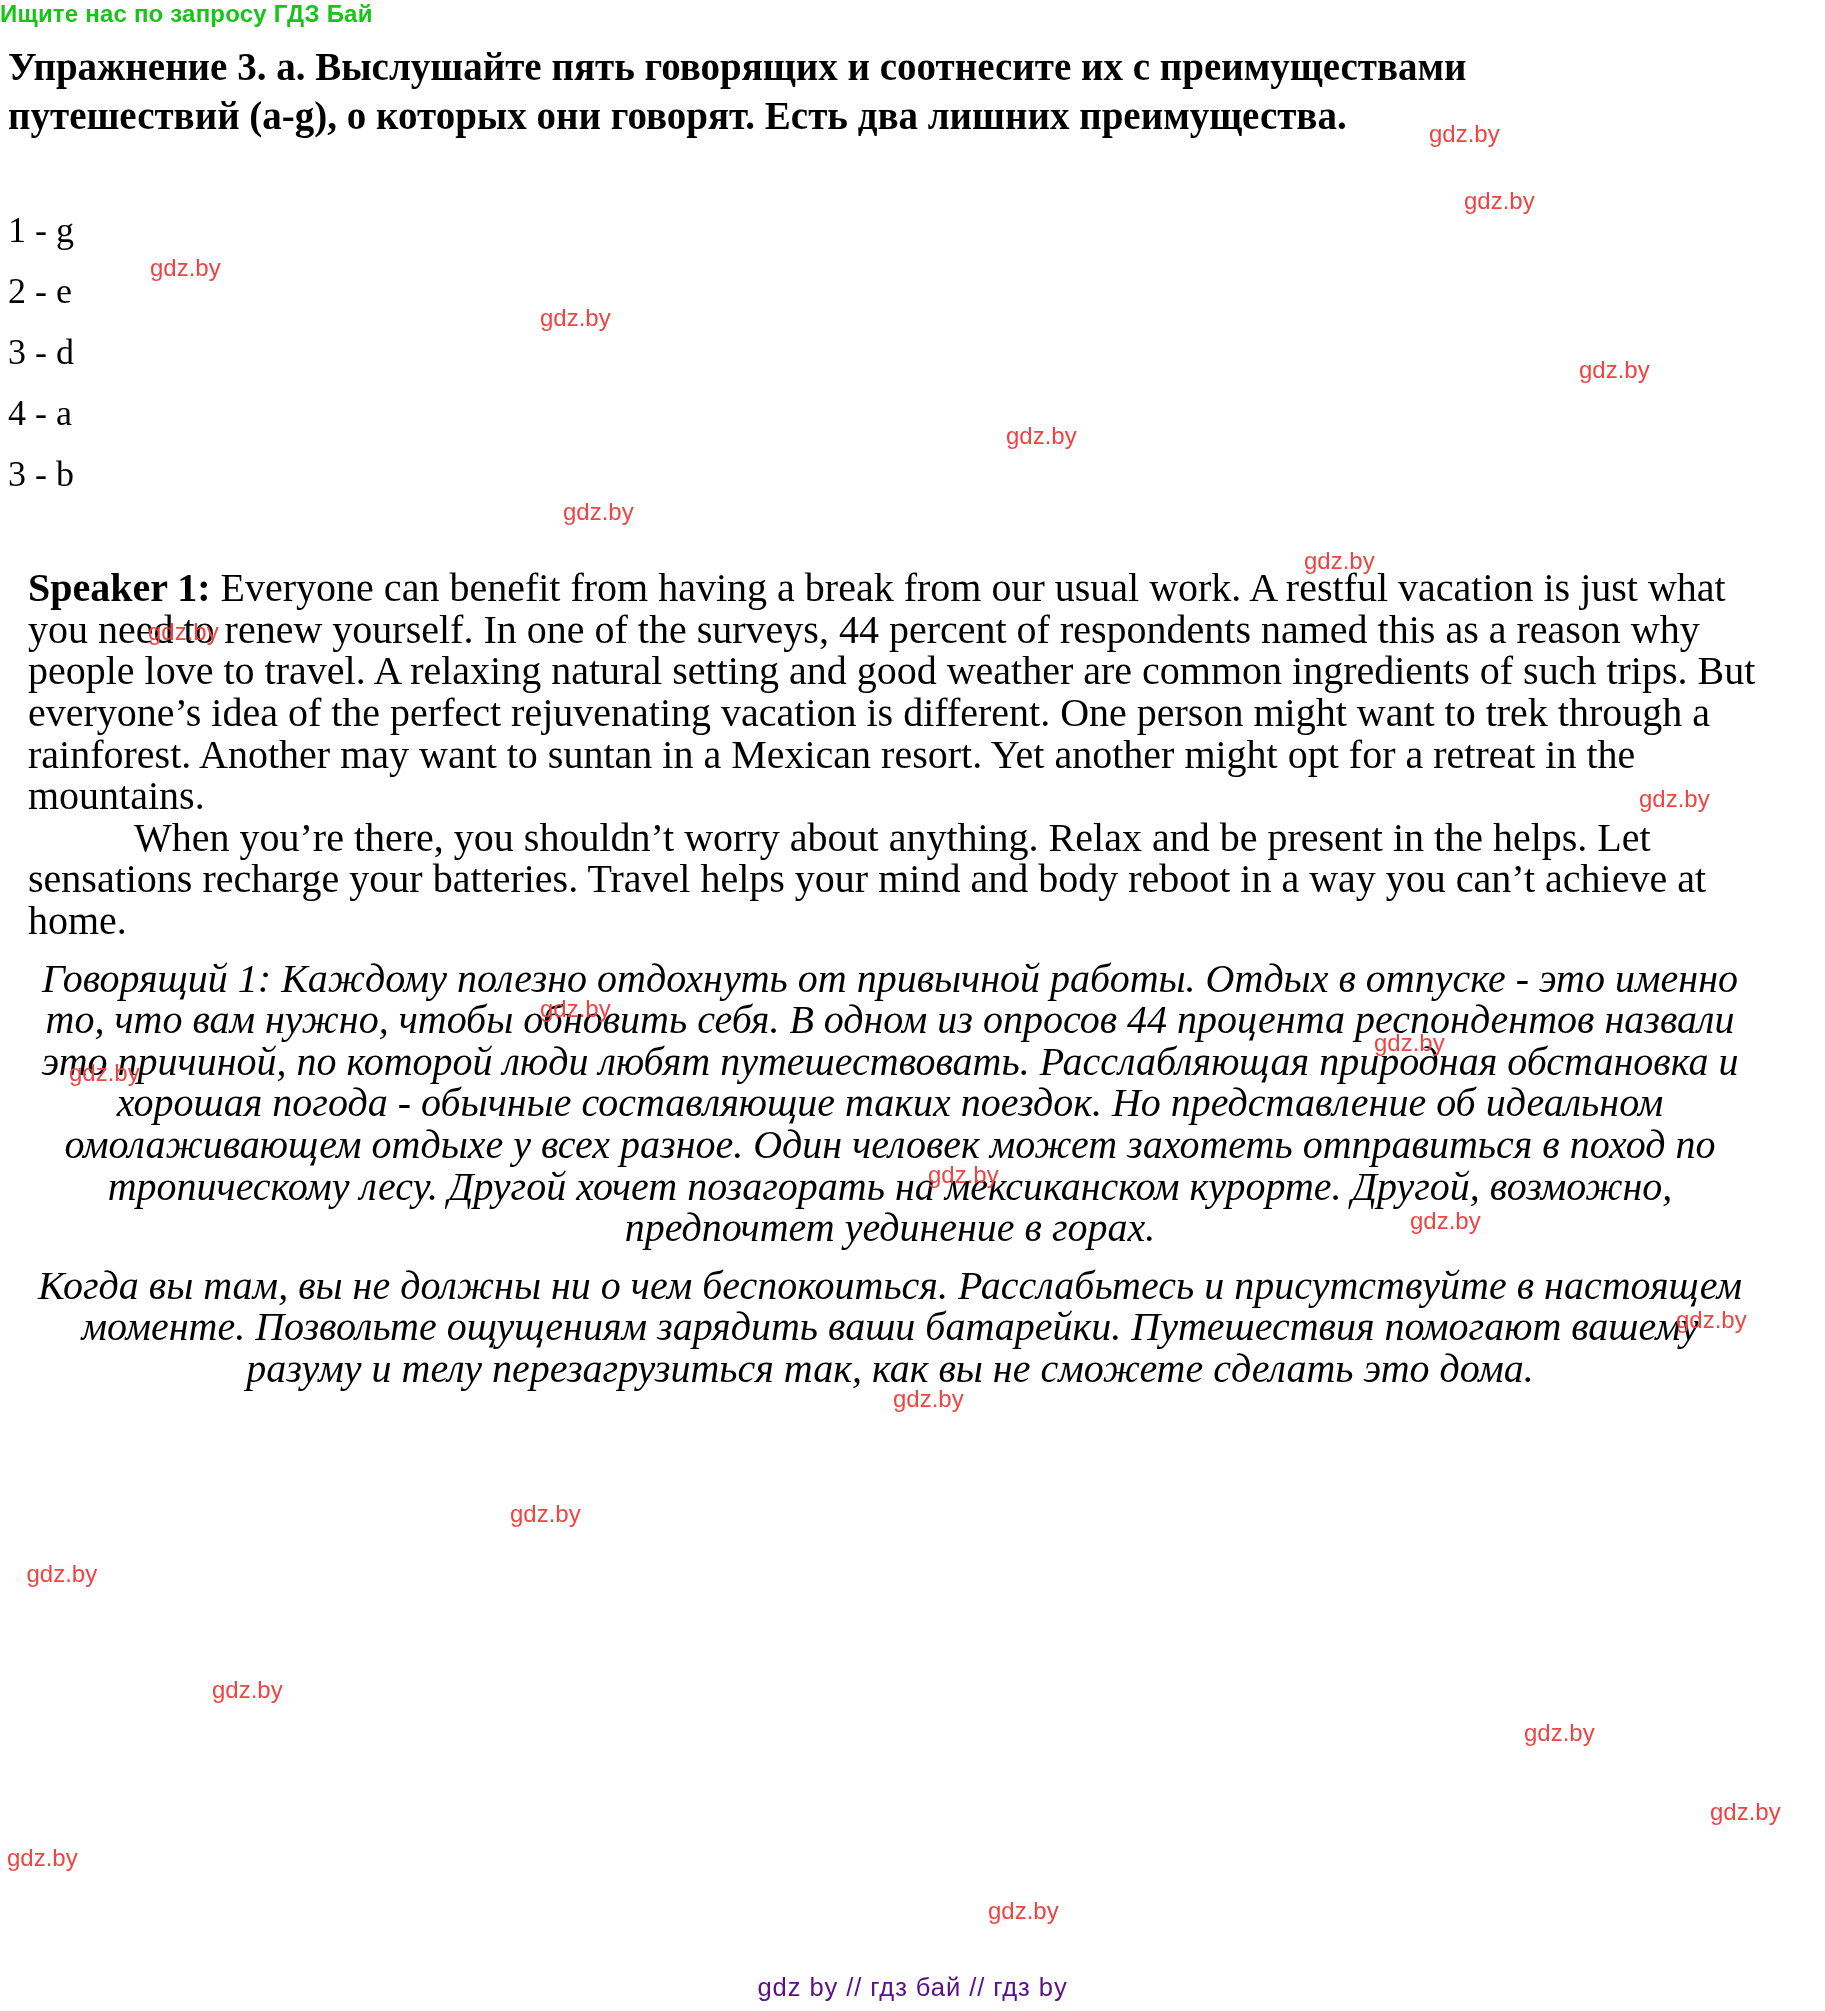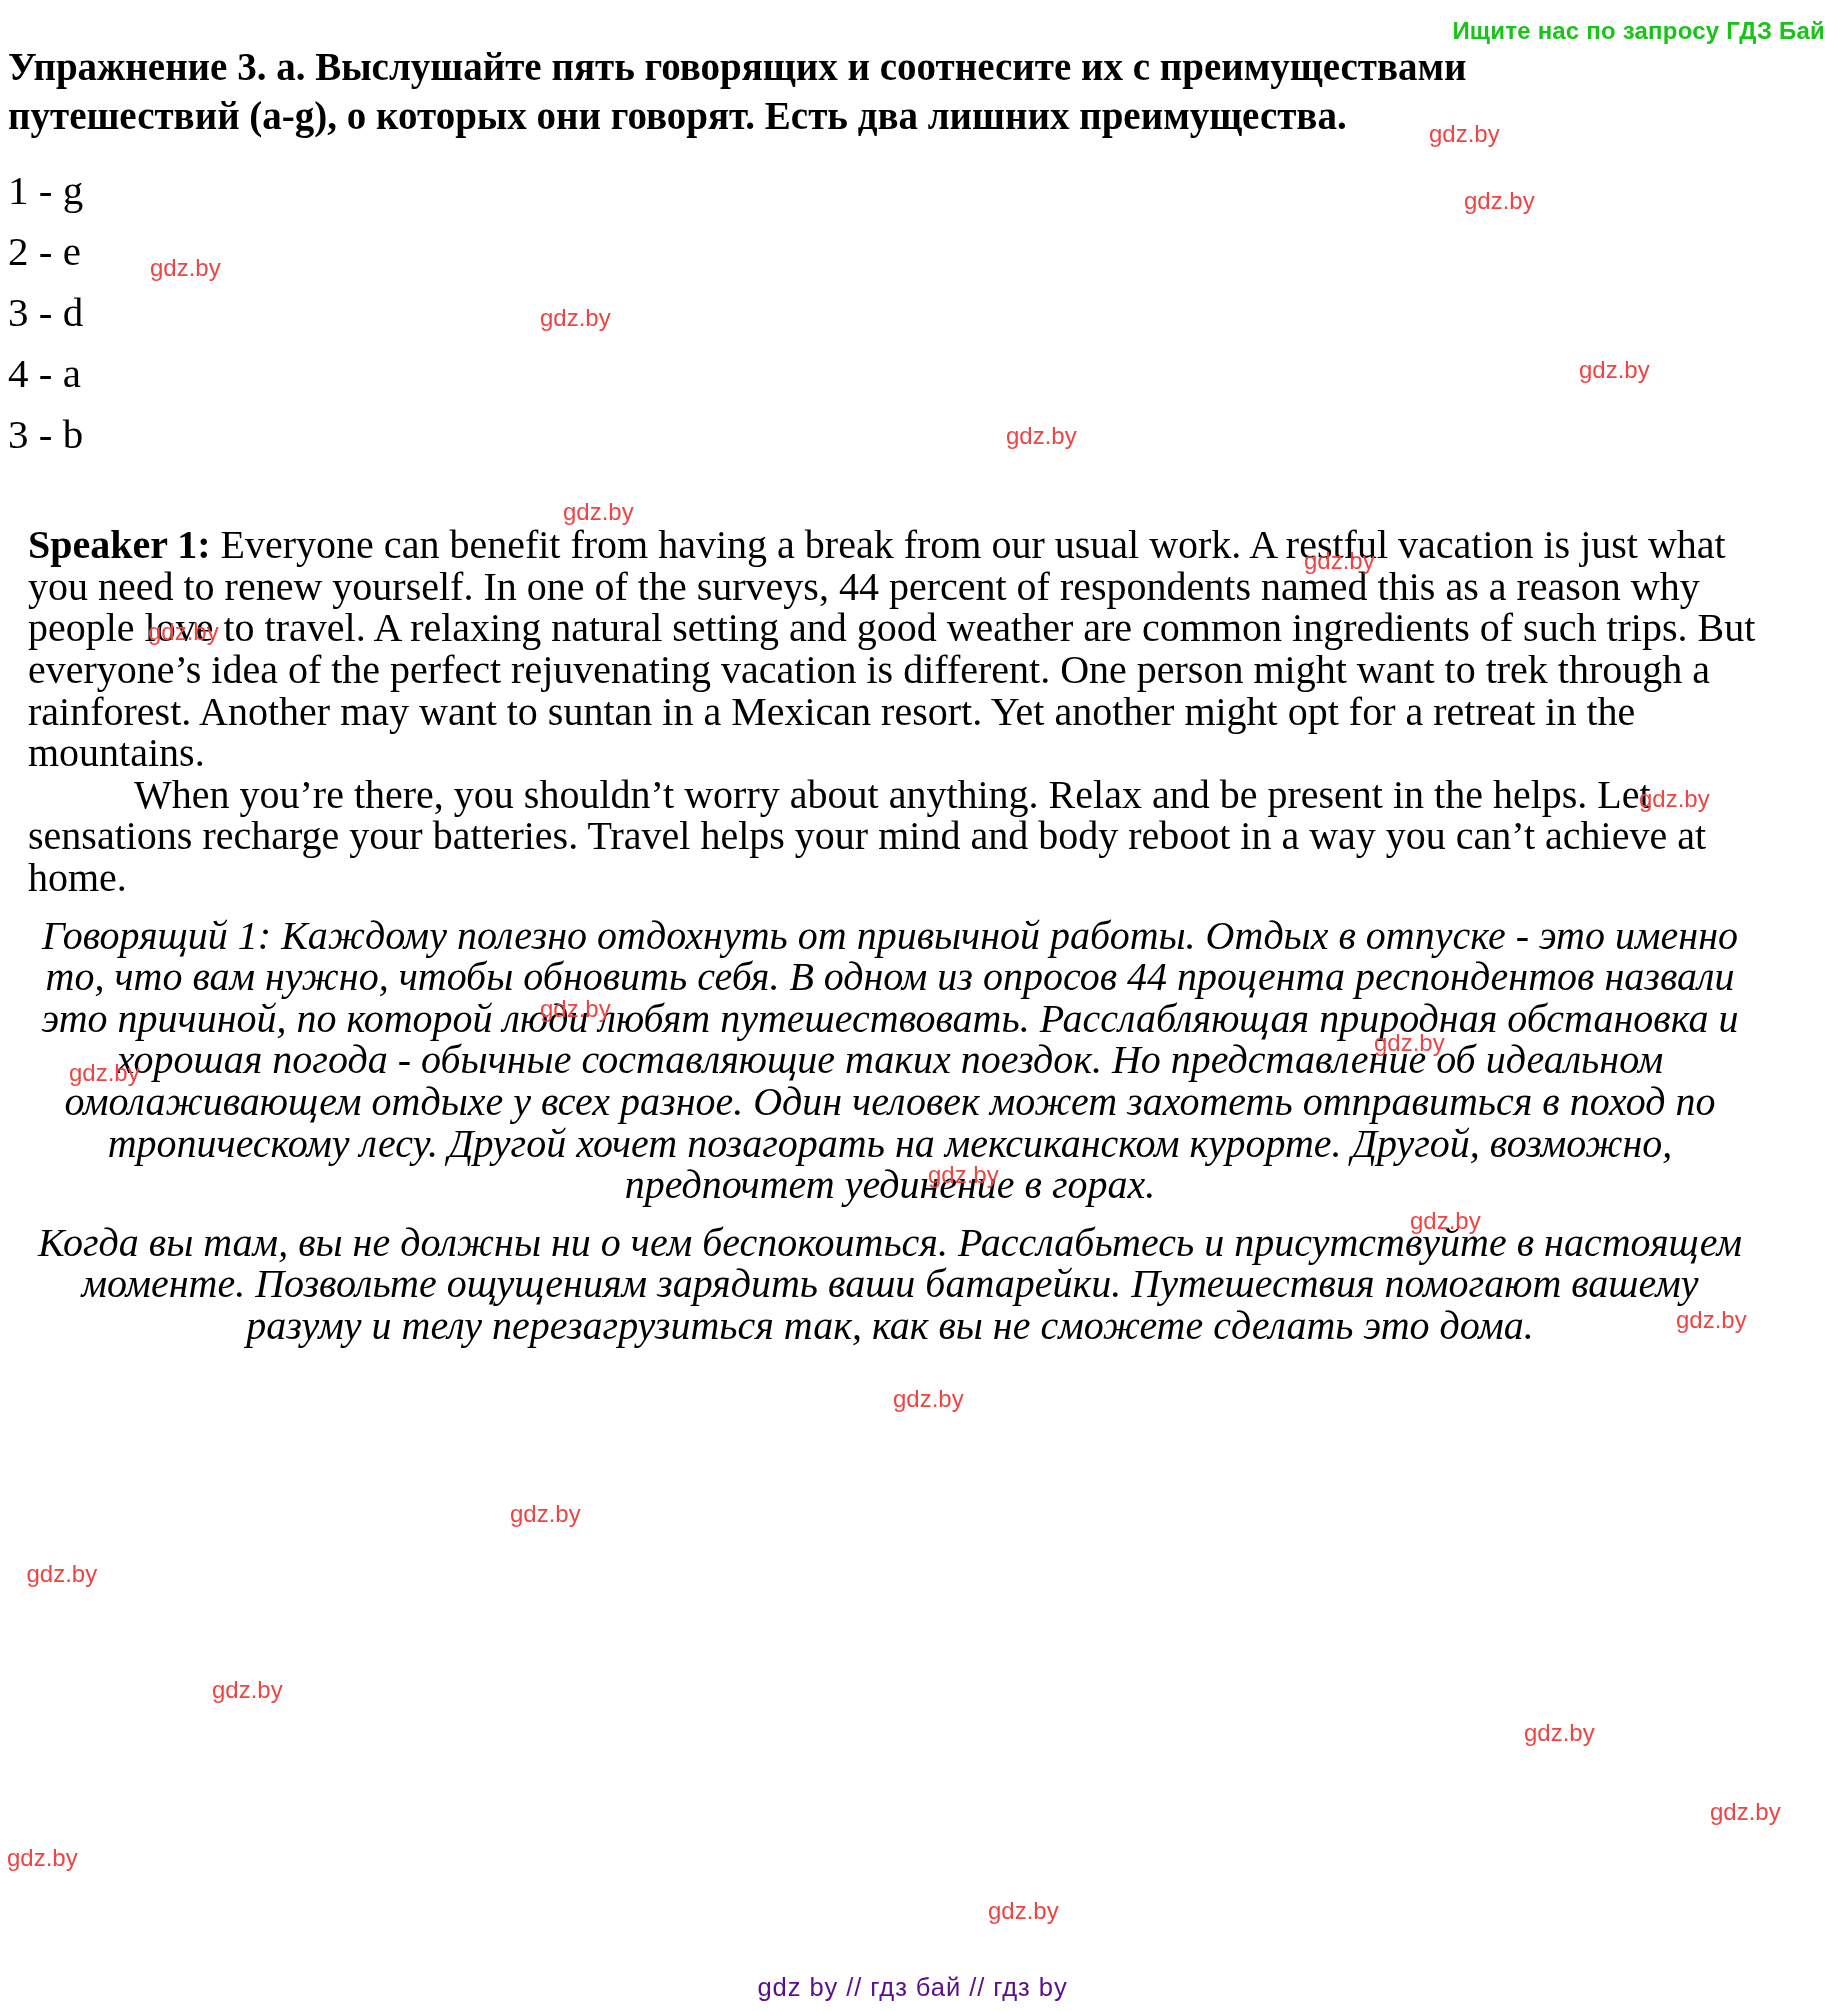--- a/index.html
+++ b/index.html
@@ -11,50 +11,49 @@
   }
   #page {
     position:relative;
     width:1825px; height:2011px;
     background:#fff;
   }
 
   
   .promo {
     position:absolute;
-    top:17px; left:0; width:100%;
-    text-align:right;
+    top:0; left:0; width:100%;
+    text-align:left;
     font-family:"Liberation Sans", sans-serif;
     font-weight:bold;
     font-size:24px;
     color:#19c419;
     letter-spacing:0.2px;
-    padding-left:16px;
   }
 
   
   .content {
     position:absolute;
     left:8px; top:42px;
     width:1773px;
   }
 
   .task-title {
     font-family:"Liberation Serif", serif;
     font-weight:bold;
     font-size:39px;
     line-height:1.26;
     color:#000;
     width:1588px;
     text-align:left;
   }
 
   .answers {
-    margin-top:28px;
-    font-size:41px;
+    margin-top:71px;
+    font-size:36px;
     line-height:1.10;
     color:#000;
   }
   .answers .ans-row { height:61px; }
 
   .transcript {
     margin-top:51px;
     font-size:40px;
     line-height:1.04;
     color:#000;

